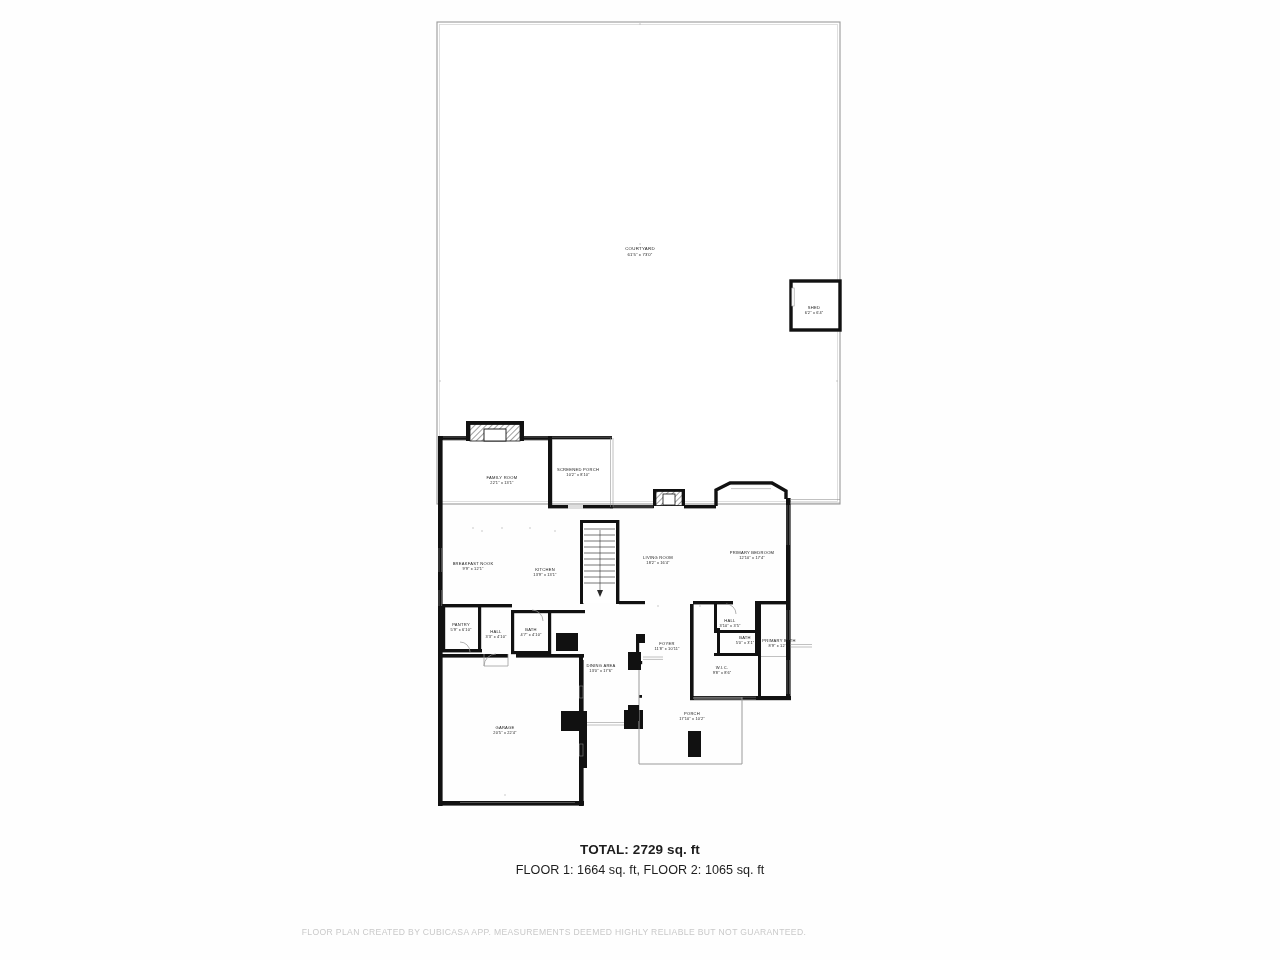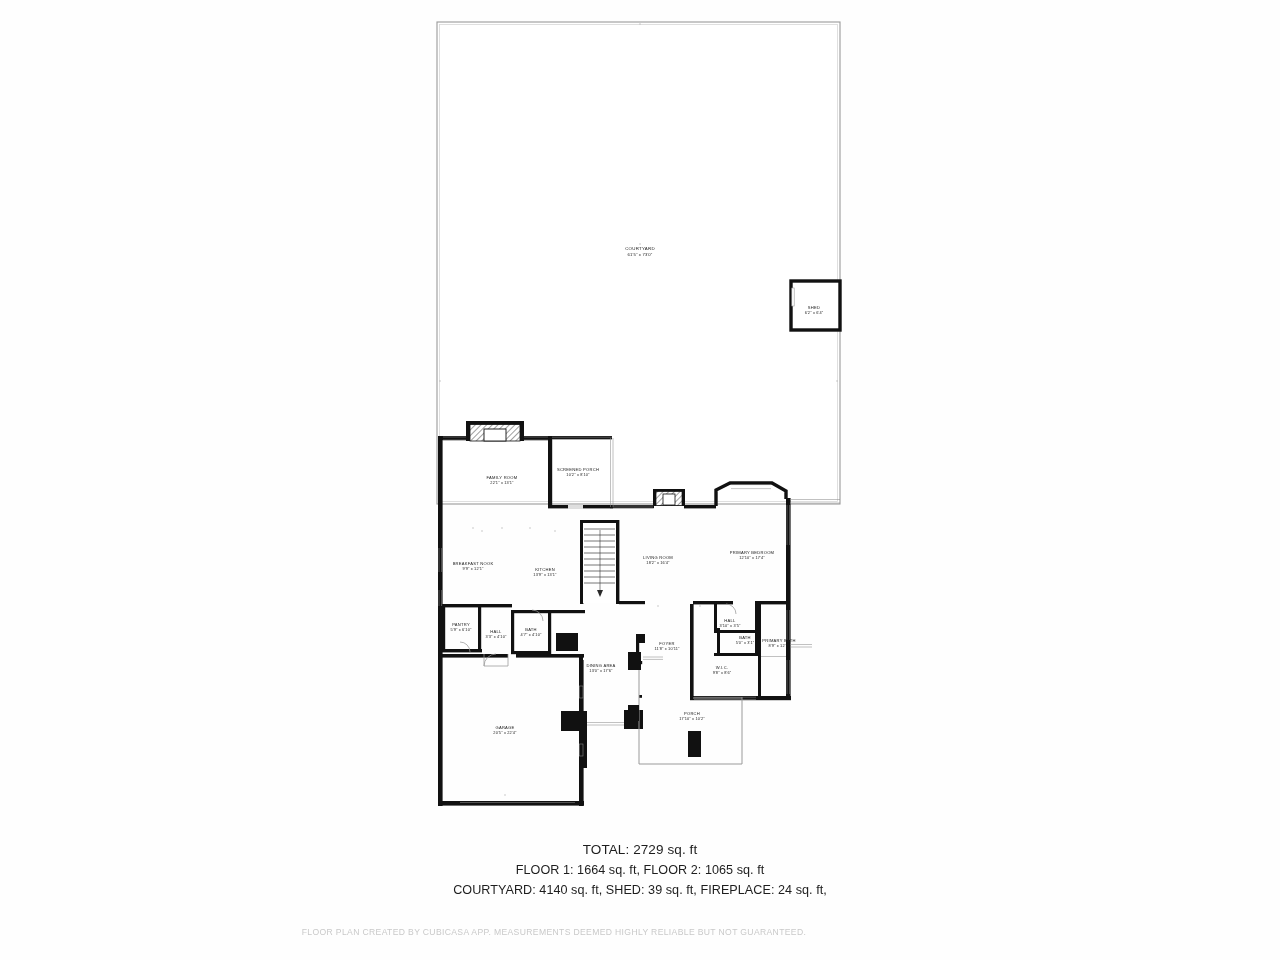--- a/index.html
+++ b/index.html
@@ -61,21 +61,21 @@
   #summary {
     position: absolute;
     left: 0;
     top: 840px;
     width: 1280px;
     text-align: center;
     color: #1d1d1d;
   }
   #summary .total {
     font-size: 13.5px;
-    font-weight: normal;
+    font-weight: bold;
     letter-spacing: 0.1px;
     line-height: 1.55;
   }
   #summary .line {
     font-size: 12.6px;
     line-height: 1.56;
     letter-spacing: 0.05px;
   }
   #disclaimer {
     position: absolute;
@@ -404,16 +404,15 @@
   <div class="room-label" style="left:692px; top:716px;">
     <span class="rl-name">PORCH</span>
     <span class="rl-dim">17'10" x 10'2"</span>
   </div>
 
 </div>
 
 <div id="summary">
   <div class="total">TOTAL: 2729 sq. ft</div>
   <div class="line">FLOOR 1: 1664 sq. ft, FLOOR 2: 1065 sq. ft</div>
-  <div class="line">COURTYARD: 4140 sq. ft, SHED: 39 sq. ft, FIREPLACE: 24 sq. ft,</div>
 </div>
 
 <div id="disclaimer">FLOOR PLAN CREATED BY CUBICASA APP. MEASUREMENTS DEEMED HIGHLY RELIABLE BUT NOT GUARANTEED.</div>
 
 </body></html>

